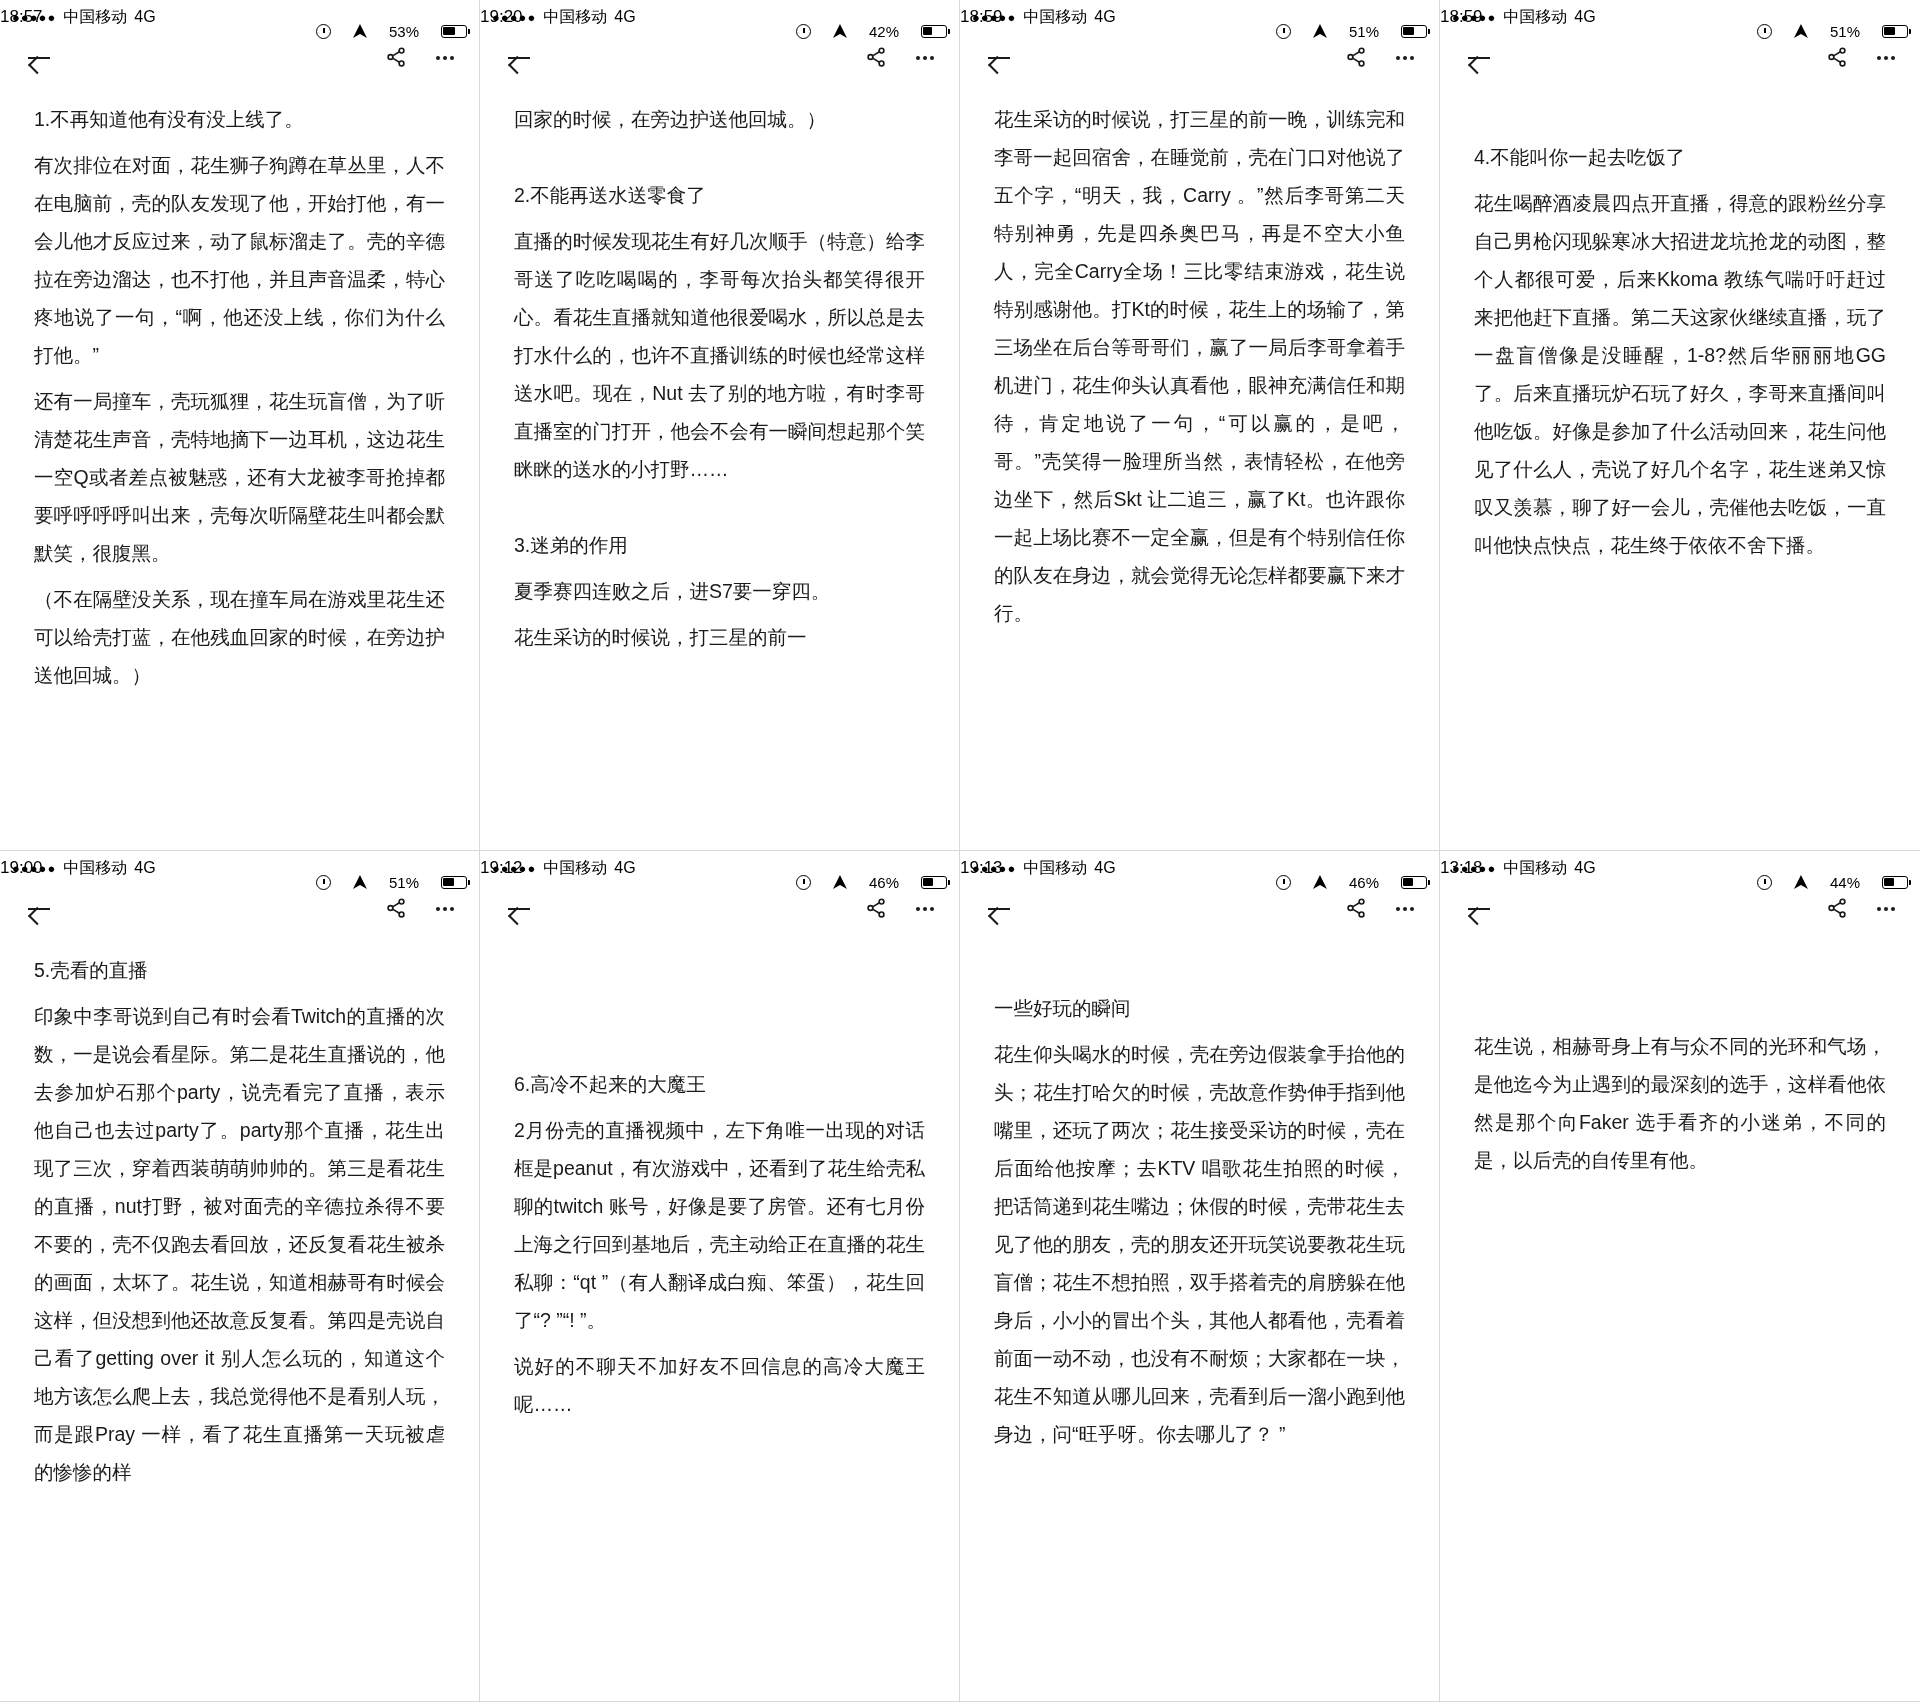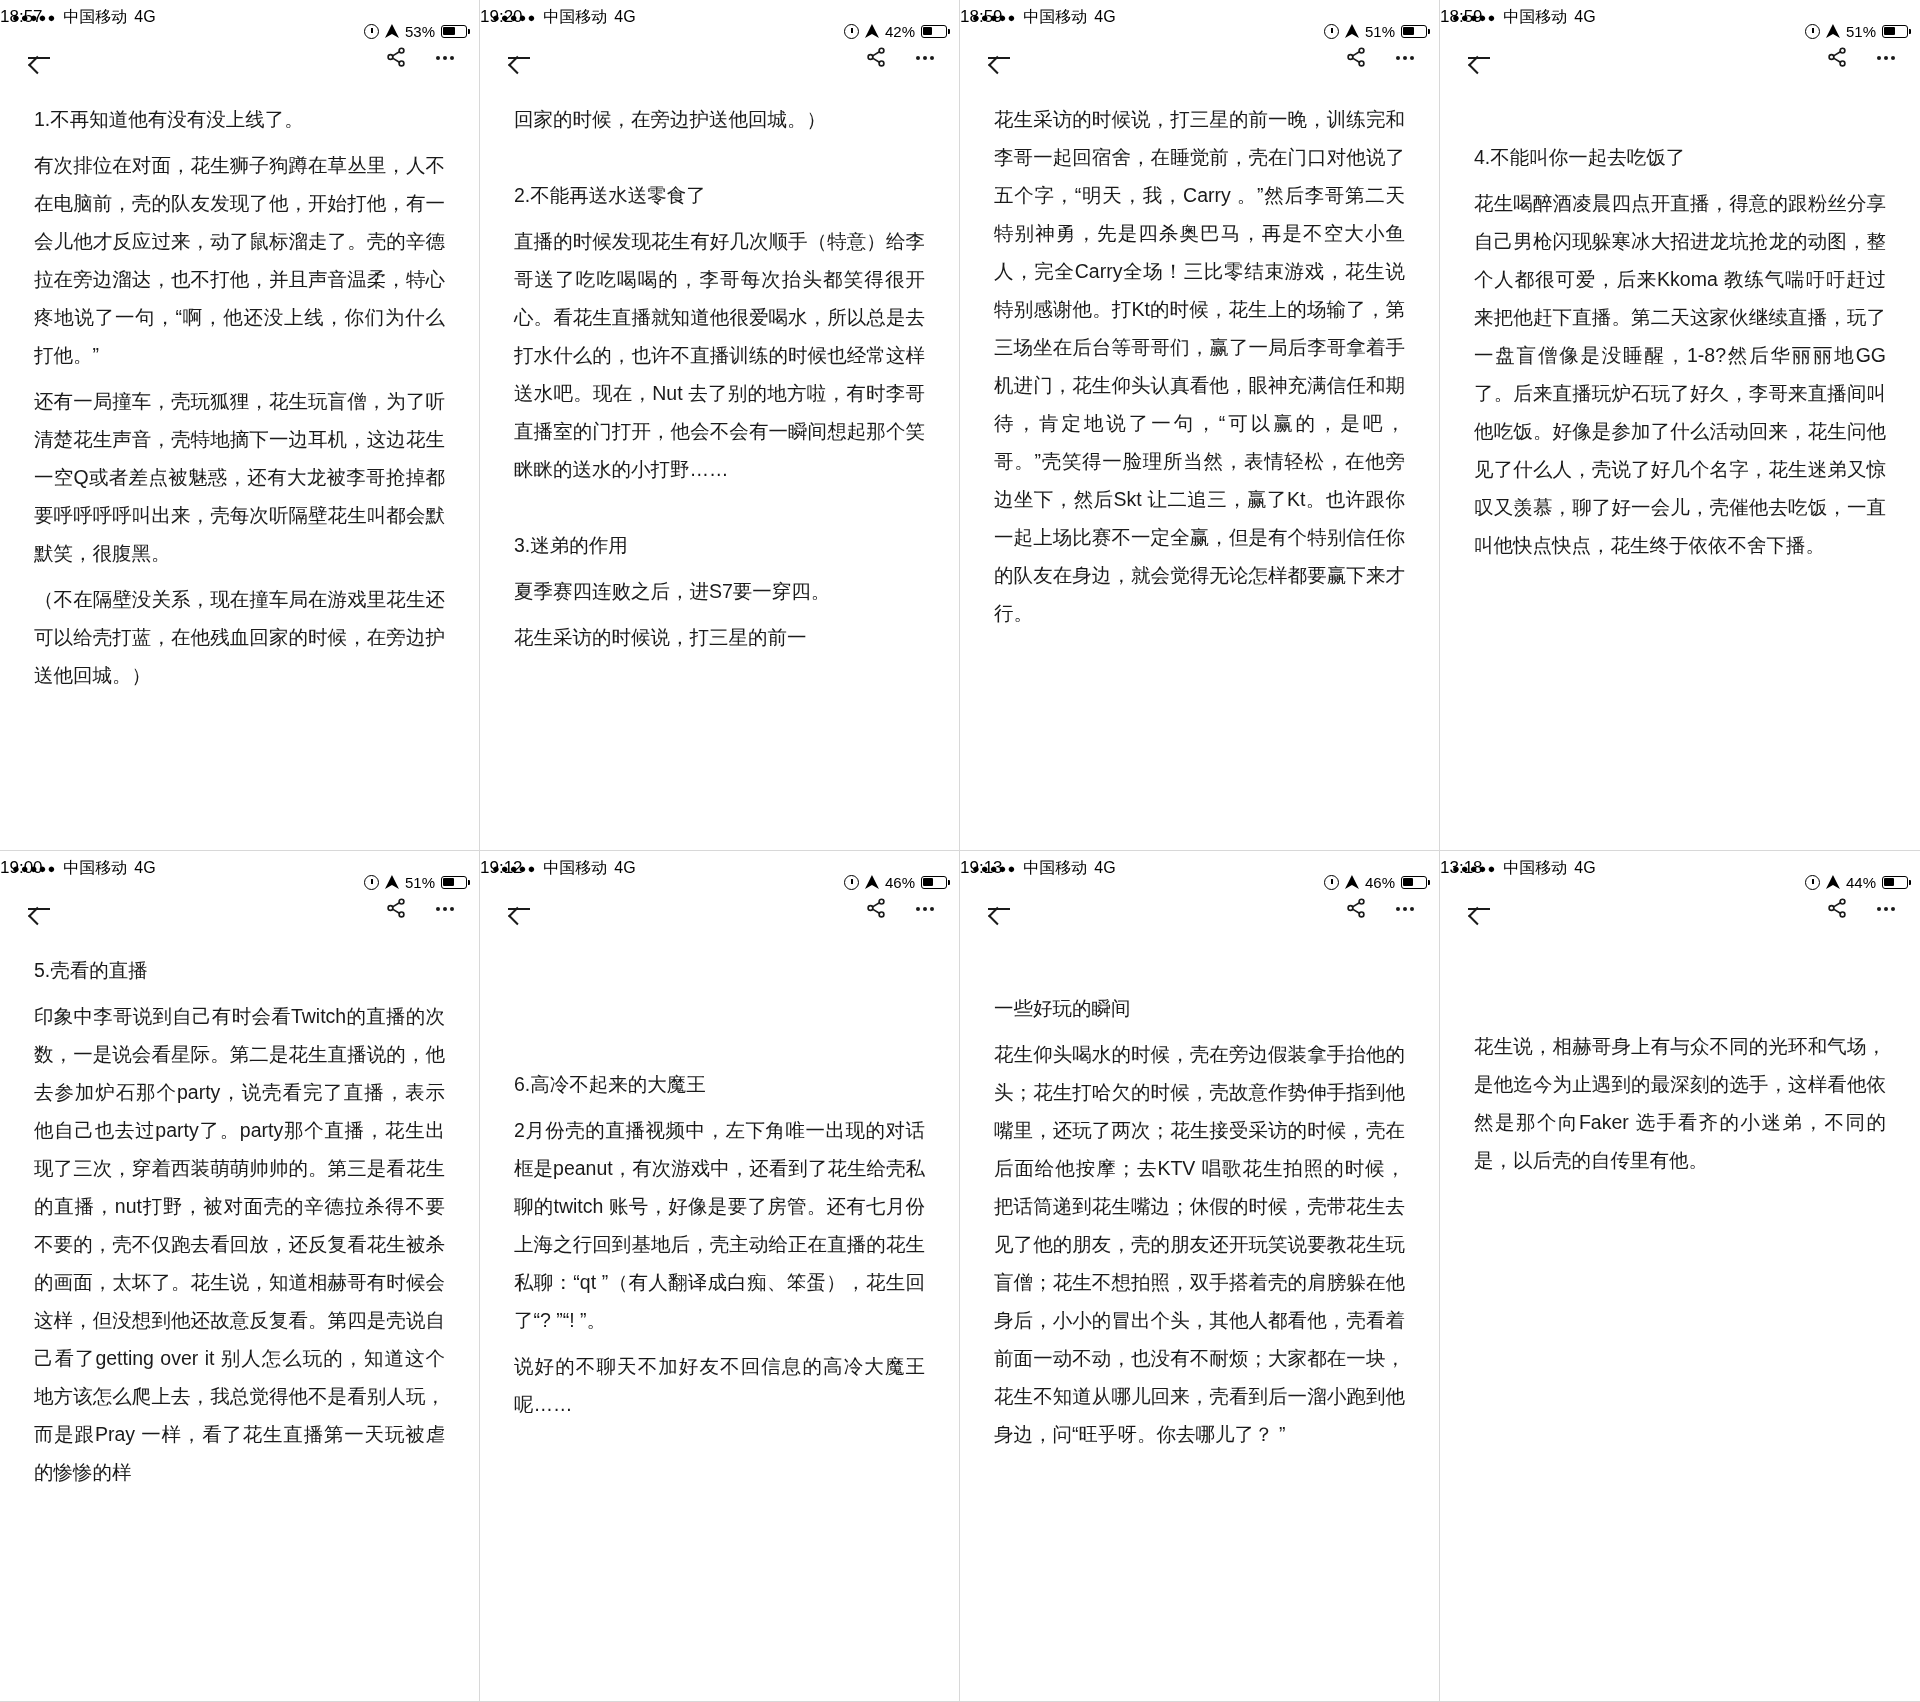--- a/index.html
+++ b/index.html
@@ -53,21 +53,21 @@
     top: 7px;
     text-align: left;
     font-size: 17px;
     font-weight: 400;
     pointer-events: none;
   }
   .sb-right {
     margin-left: auto;
     display: flex;
     align-items: center;
-    gap: 6px;
+    gap: 22px;
     font-size: 15px;
     margin-top: 28px;
   }
   .ico-circ {
     display: inline-block;
     width: 15px; height: 15px;
     border: 1.6px solid #000;
     border-radius: 50%;
     position: relative;
   }

